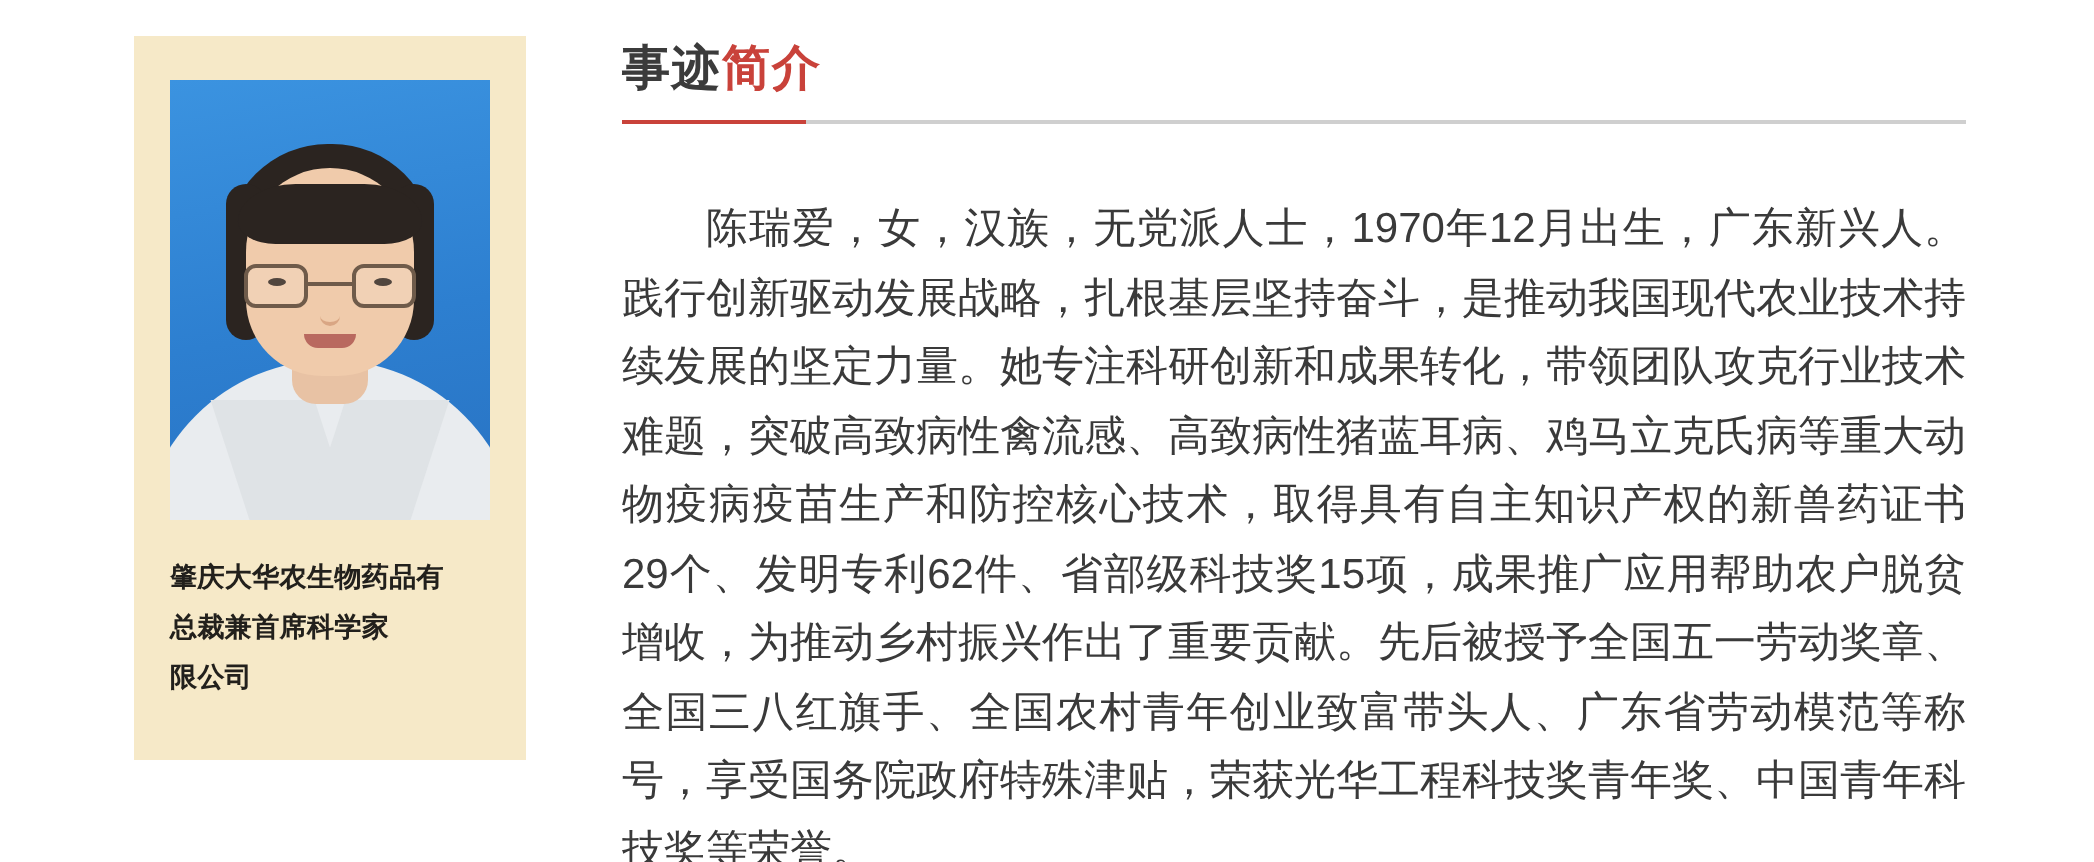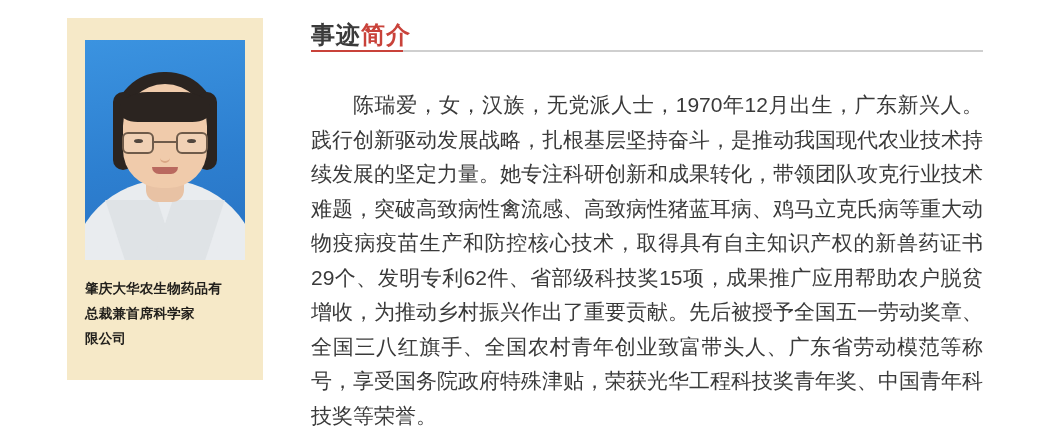--- a/index.html
+++ b/index.html
@@ -197,20 +197,21 @@
     left: 311px;
     top: 18px;
     width: 680px;
   }
   .section-title {
     position: relative;
     font-size: 24px;
     font-weight: bold;
     letter-spacing: 1px;
     line-height: 34px;
+    padding-bottom: 10px;
     white-space: nowrap;
   }
   .title-dark { color: #3b3b3b; }
   .title-accent { color: #c9423a; }
   .title-rule {
     position: absolute;
     left: 0;
     bottom: 0;
     width: 672px;
     height: 2px;

